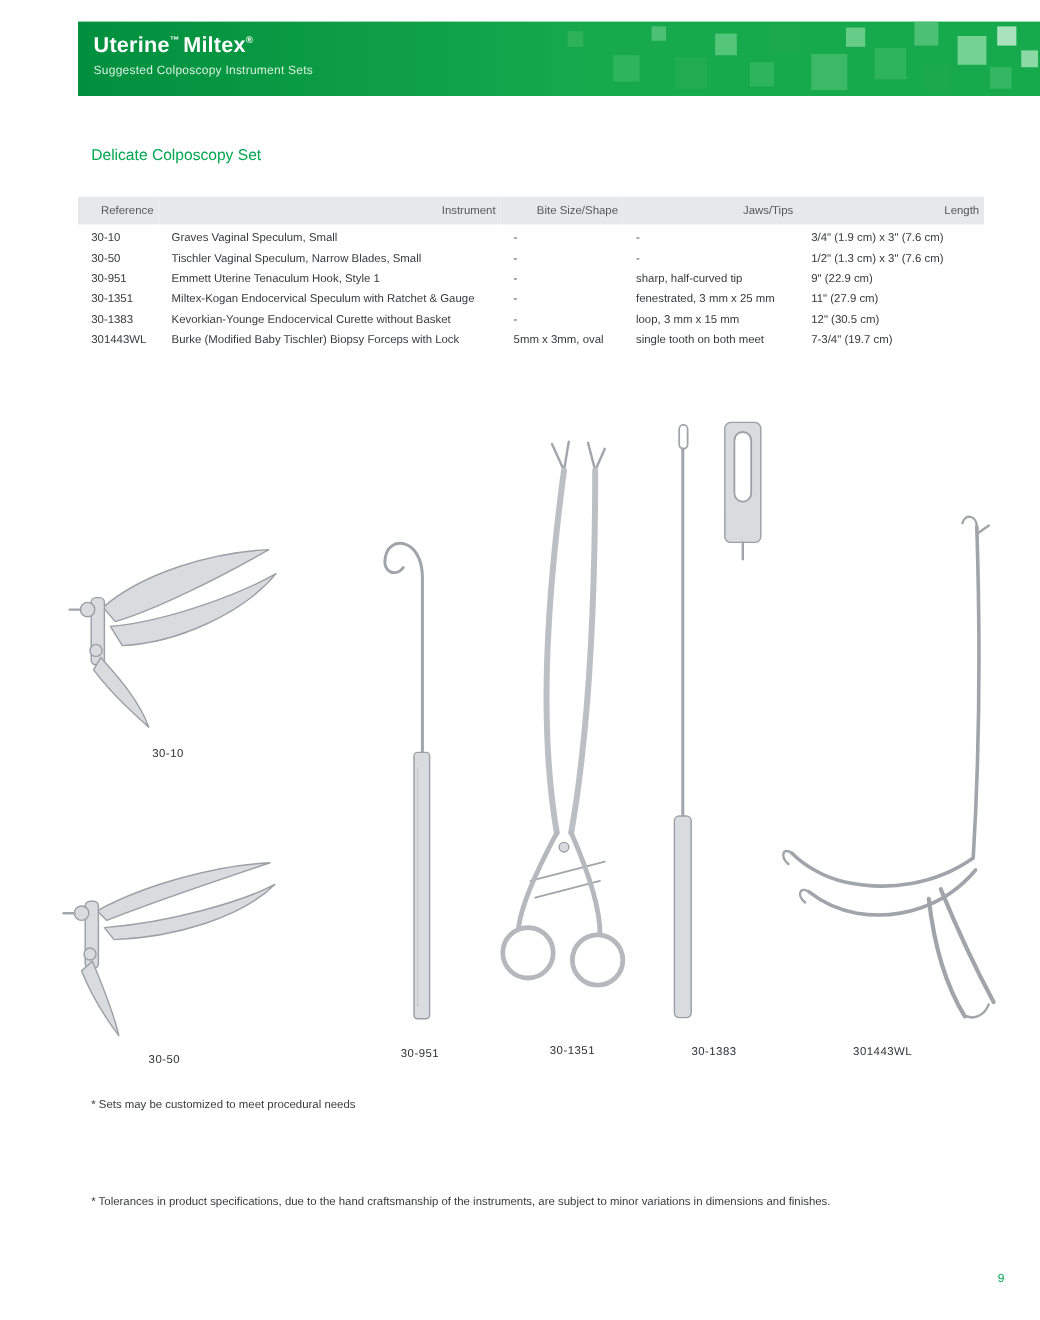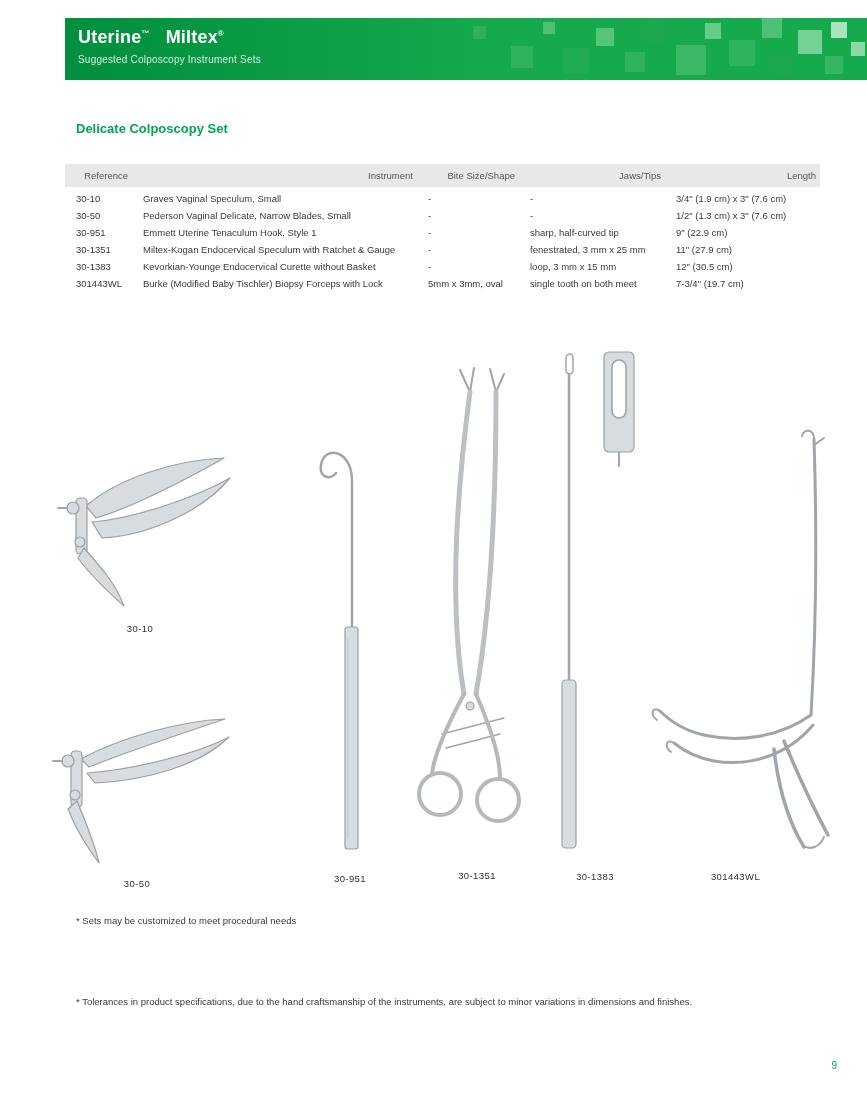--- a/index.html
+++ b/index.html
@@ -24,25 +24,25 @@
   .s9{left:640px;top:5px;width:16px;height:16px;background:#66cd88}
   .s10{left:664px;top:22px;width:26px;height:26px;background:#2eb45c}
   .s11{left:697px;top:0;width:20px;height:20px;background:#4cc074}
   .s12{left:705px;top:36px;width:22px;height:22px;background:#1ca94e}
   .s13{left:733px;top:12px;width:24px;height:24px;background:#74d294}
   .s14{left:760px;top:38px;width:18px;height:18px;background:#35b663}
   .s15{left:766px;top:4px;width:16px;height:16px;background:#a8e3bd}
   .s16{left:786px;top:24px;width:14px;height:14px;background:#8bdaa6}
   .brand{position:absolute;left:13px;top:9px;color:#fff;font-size:18px;font-weight:bold;letter-spacing:.2px}
   .brand sup{font-size:8px;vertical-align:super}
-  .brand .miltex{margin-left:16px}
+  .brand .miltex{margin-left:3px}
   .subtitle{position:absolute;left:13px;top:36px;color:#d6efdc;font-size:10px;letter-spacing:.2px}
 
   
-  .section-title{position:absolute;left:76px;top:121px;color:var(--brand-green,#00a650);font-size:13px;font-weight:bold}
+  .section-title{position:absolute;left:76px;top:121px;color:var(--brand-green,#00a650);font-size:13px;font-weight:normal}
   .itable{position:absolute;left:65px;top:164px;width:755px;border-collapse:collapse;table-layout:fixed}
   .c0{width:67px}.c1{width:285px}.c2{width:102px}.c3{width:146px}.c4{width:155px}
   .itable th{background:var(--table-header-bg,#e7e8e9);color:#55585b;font-weight:normal;font-size:9.5px;
     text-align:right;padding:6px 4px 6px 11px;white-space:nowrap}
   .itable td{font-size:9.5px;color:#37393b;padding:3px 4px 3px 11px;vertical-align:top;white-space:nowrap;overflow:hidden}
   .itable tbody tr:first-child td{padding-top:6px}
 
   
   .figure{position:absolute;text-align:center}
   .figure svg{display:block;margin:0 auto}
@@ -112,21 +112,21 @@
     <tbody>
         <tr>
           <td>30-10</td>
           <td>Graves Vaginal Speculum, Small</td>
           <td>-</td>
           <td>-</td>
           <td>3/4" (1.9 cm) x 3" (7.6 cm)</td>
         </tr>
         <tr>
           <td>30-50</td>
-          <td>Pederson Vaginal Delicate, Narrow Blades, Small</td>
+          <td>Tischler Vaginal Speculum, Narrow Blades, Small</td>
           <td>-</td>
           <td>-</td>
           <td>1/2" (1.3 cm) x 3" (7.6 cm)</td>
         </tr>
         <tr>
           <td>30-951</td>
           <td>Emmett Uterine Tenaculum Hook, Style 1</td>
           <td>-</td>
           <td>sharp, half-curved tip</td>
           <td>9" (22.9 cm)</td>

